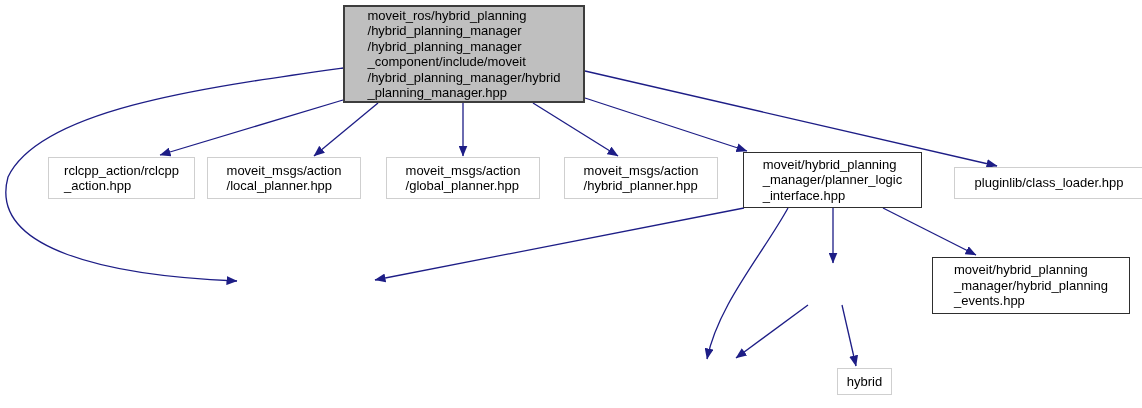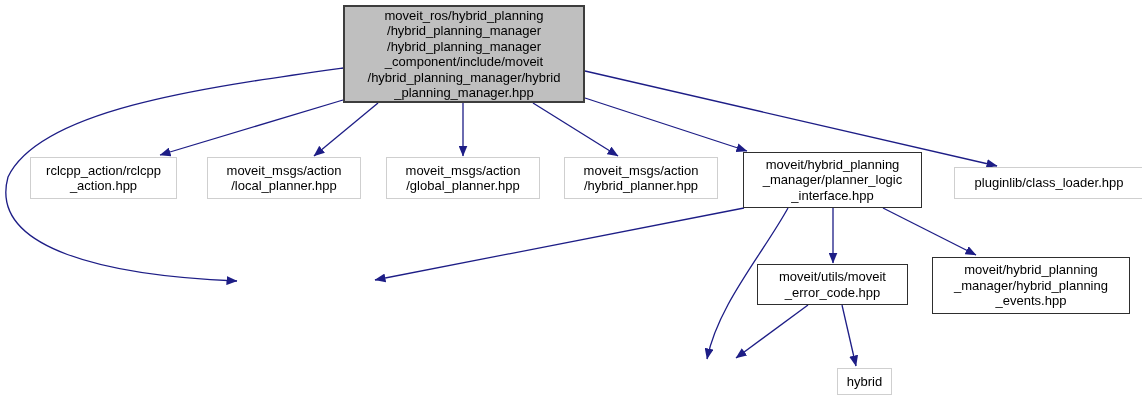--- a/index.html
+++ b/index.html
@@ -5,21 +5,21 @@
   html,body{margin:0;padding:0;background:#ffffff;}
   .stage{
     position:relative;width:1142px;height:408px;background:#ffffff;overflow:hidden;
     font-family:"Liberation Sans", sans-serif;font-size:13px;line-height:15.5px;color:#000;
   }
   svg.edges{position:absolute;left:0;top:0;width:1142px;height:408px;}
   .edge{fill:none;stroke:#1d1d86;stroke-width:1.3px;}
   .node{
     position:absolute;box-sizing:border-box;
     display:flex;align-items:center;justify-content:center;
-    text-align:center;white-space:pre-line;
+    white-space:pre-line;
     background:#ffffff;border:1px solid #cfcfcf;padding:1px 3px;
     cursor:default;
   }
   .node.doc{border:1.5px solid #2e2e2e;cursor:pointer;}
   .node.root{background:#bfbfbf;border:2px solid #3d3d3d;}
 </style>
 </head>
 <body>
 
 <div class="stage">
@@ -45,41 +45,39 @@
     <path class="edge" d="M842,305 L856,366" marker-end="url(#arrow)"></path>
   </svg>
 
   <div class="node root" style="left:343px;top:5px;width:242px;height:98px">moveit_ros/hybrid_planning
 /hybrid_planning_manager
 /hybrid_planning_manager
 _component/include/moveit
 /hybrid_planning_manager/hybrid
 _planning_manager.hpp</div>
 
-  <div class="node" style="left:30px;top:157px;width:147px;height:42px">rclcpp_action/rclcpp
+  <div class="node" style="left:48px;top:157px;width:147px;height:42px">rclcpp_action/rclcpp
 _action.hpp</div>
 
   <div class="node" style="left:207px;top:157px;width:154px;height:42px">moveit_msgs/action
 /local_planner.hpp</div>
 
   <div class="node" style="left:386px;top:157px;width:154px;height:42px">moveit_msgs/action
 /global_planner.hpp</div>
 
   <div class="node" style="left:564px;top:157px;width:154px;height:42px">moveit_msgs/action
 /hybrid_planner.hpp</div>
 
   <div class="node doc" style="left:743px;top:152px;width:179px;height:56px">moveit/hybrid_planning
 _manager/planner_logic
 _interface.hpp</div>
 
   <div class="node" style="left:954px;top:167px;width:190px;height:32px">pluginlib/class_loader.hpp</div>
 
 
-  <div class="node doc" style="left:757px;top:264px;width:151px;height:41px">moveit/utils/moveit
-_error_code.hpp</div>
 
   <div class="node doc" style="left:932px;top:257px;width:198px;height:57px">moveit/hybrid_planning
 _manager/hybrid_planning
 _events.hpp</div>
 
 
   <div class="node" style="left:837px;top:368px;width:55px;height:27px">hybrid</div>
 
 </div>
 

